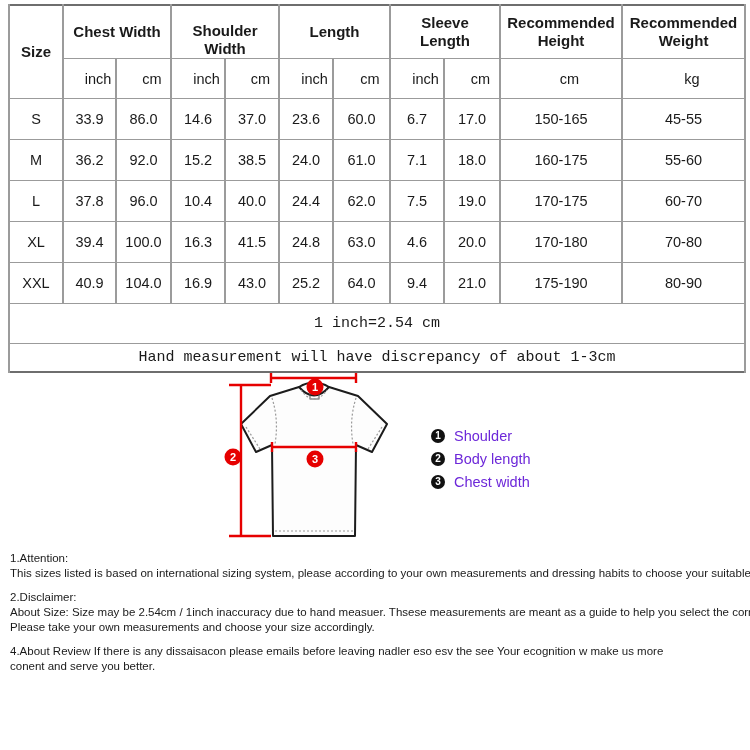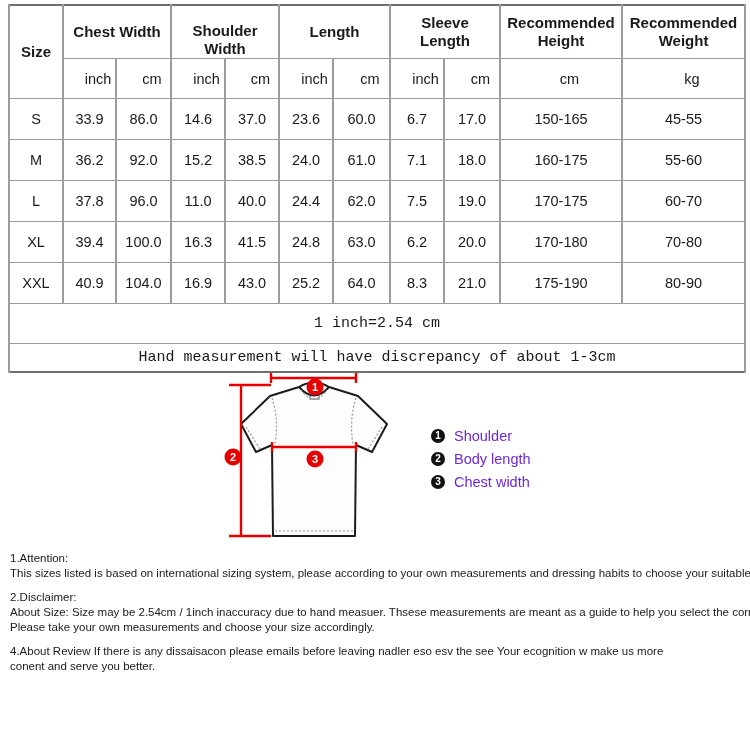--- a/index.html
+++ b/index.html
@@ -127,51 +127,51 @@
       <td>61.0</td>
       <td>7.1</td>
       <td>18.0</td>
       <td>160-175</td>
       <td>55-60</td>
     </tr>
     <tr class="datarow">
       <td>L</td>
       <td>37.8</td>
       <td>96.0</td>
-      <td>11.0</td>
+      <td>10.4</td>
       <td>40.0</td>
       <td>24.4</td>
       <td>62.0</td>
       <td>7.5</td>
       <td>19.0</td>
       <td>170-175</td>
       <td>60-70</td>
     </tr>
     <tr class="datarow">
       <td>XL</td>
       <td>39.4</td>
       <td>100.0</td>
       <td>16.3</td>
       <td>41.5</td>
       <td>24.8</td>
       <td>63.0</td>
-      <td>6.2</td>
+      <td>4.6</td>
       <td>20.0</td>
       <td>170-180</td>
       <td>70-80</td>
     </tr>
     <tr class="datarow">
       <td>XXL</td>
       <td>40.9</td>
       <td>104.0</td>
       <td>16.9</td>
       <td>43.0</td>
       <td>25.2</td>
       <td>64.0</td>
-      <td>8.3</td>
+      <td>9.4</td>
       <td>21.0</td>
       <td>175-190</td>
       <td>80-90</td>
     </tr>
     <tr class="noterow">
       <td colspan="11">1 inch=2.54 cm</td>
     </tr>
     <tr class="noterow" style="height:28px">
       <td colspan="11">Hand measurement will have discrepancy of about 1-3cm</td>
     </tr>

